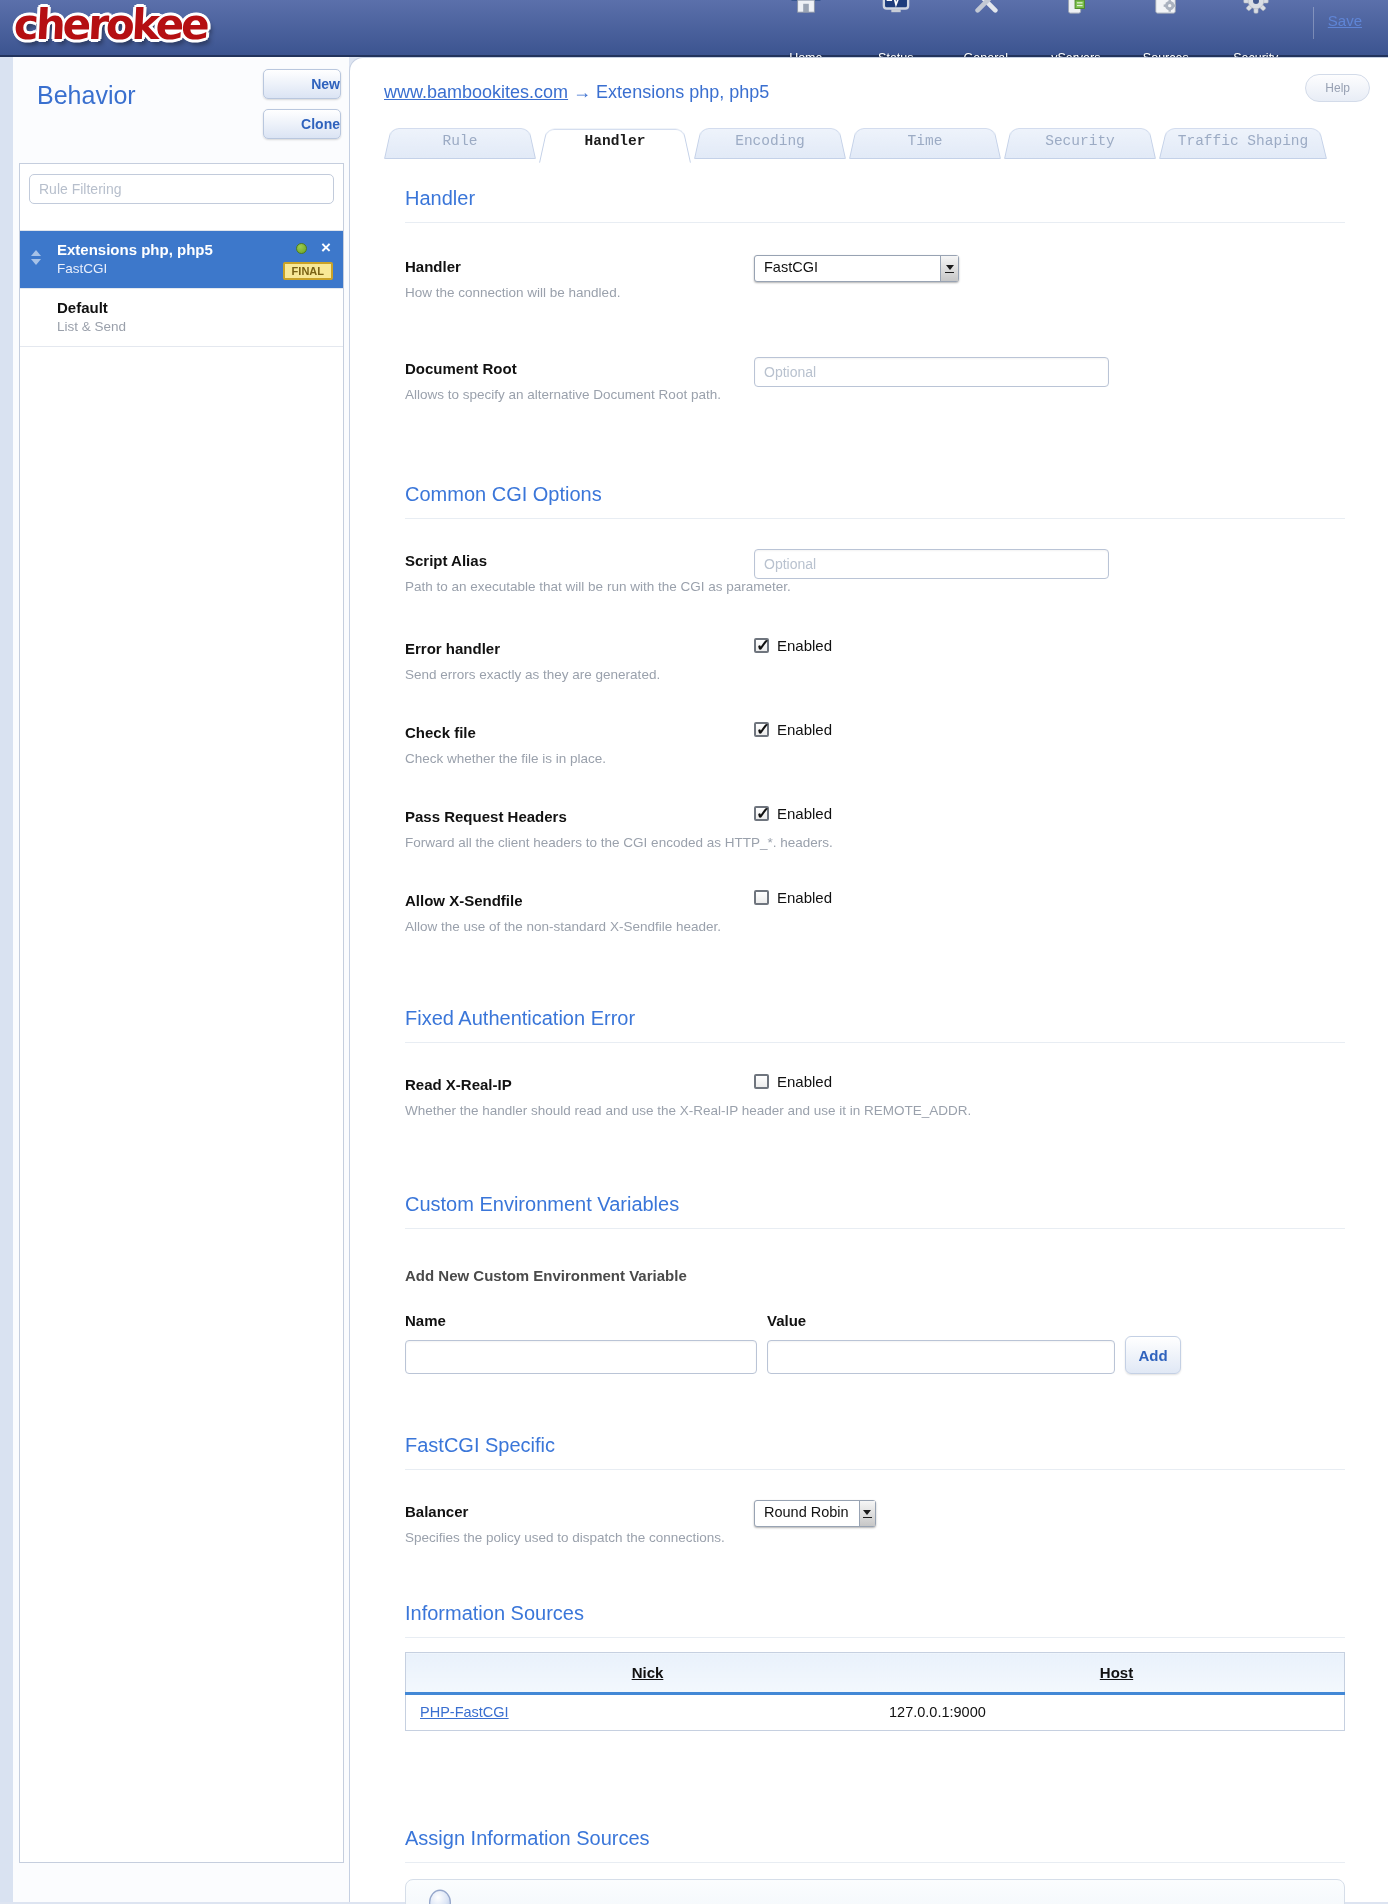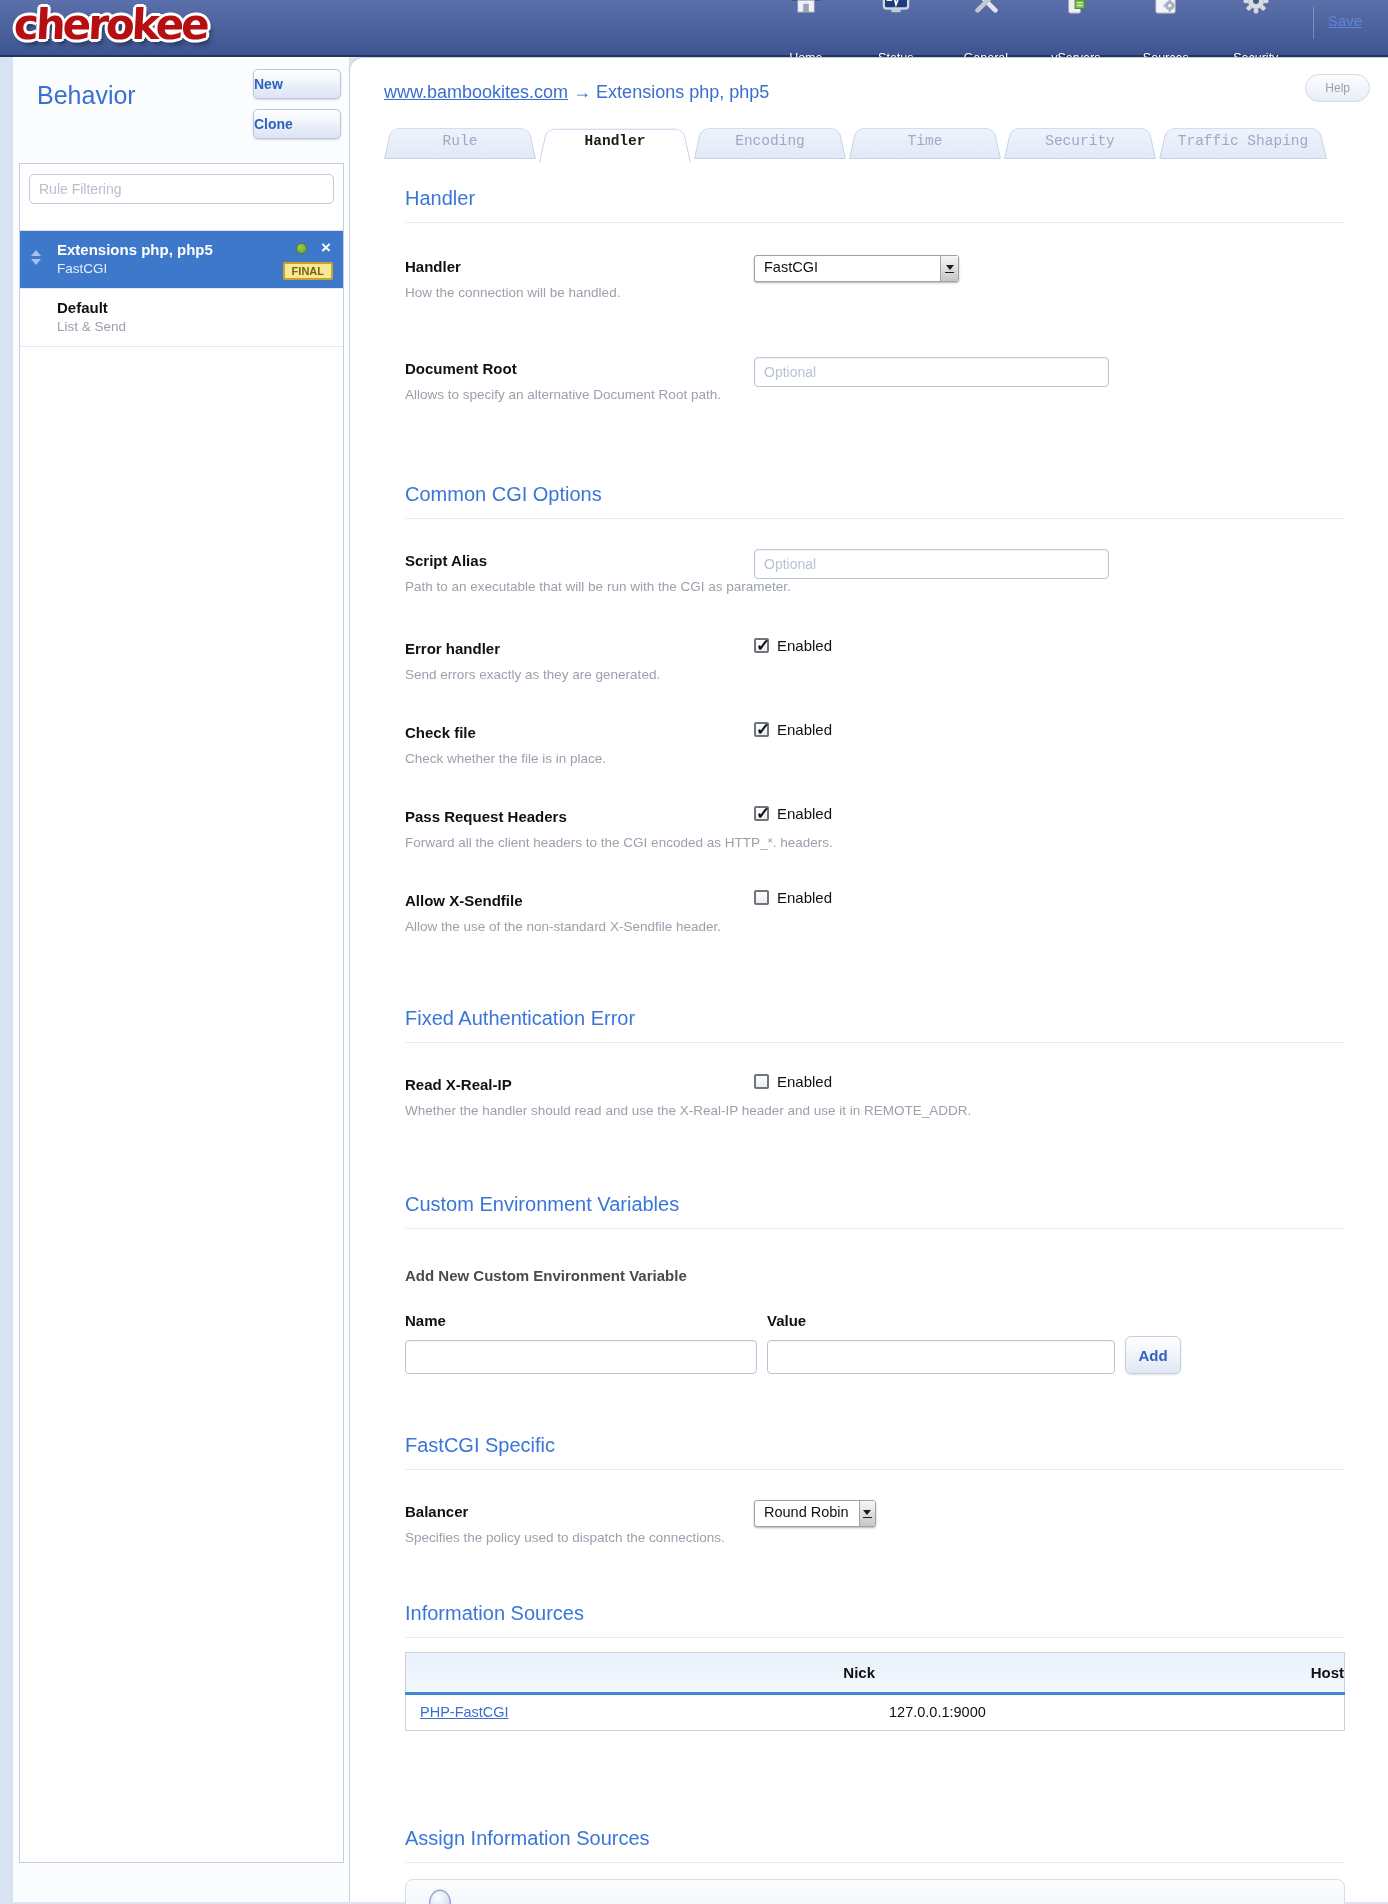--- a/index.html
+++ b/index.html
@@ -24,23 +24,23 @@
   .content-row { display:flex; height:1845px; }
   .sidebar { width:349px; position:relative; background:#fbfcfe; }
   .side-strip { position:absolute; left:0; top:0; width:13px; height:100%; background:#d9e2f1; }
   .side-inner { margin-left:13px; height:100%; position:relative; }
   .main { flex:1; background:#fff; border-left:1px solid #c6d0e2; border-top:1px solid #c6d0e2;
           border-top-left-radius:14px; position:relative; }
 
   
   .side-head { position:relative; height:100px; }
   .side-title { position:absolute; left:24px; top:24px; font-size:25px; color:#3a70cf; }
-  .btn-small { position:absolute; right:8px; width:88px; height:30px; border-radius:5px;
+  .btn-small { position:absolute; right:8px; width:78px; height:30px; border-radius:5px;
                background:linear-gradient(#ffffff,#dbe4f4); border:1px solid #b9c7de;
-               color:#2f62bd; font-weight:bold; font-size:14px; text-align:left; line-height:28px;
+               color:#2f62bd; font-weight:bold; font-size:14px; text-align:right; line-height:28px;
                box-shadow:0 1px 2px rgba(0,0,0,.15); cursor:pointer; }
   .btn-new { top:12px; } .btn-clone { top:52px; }
   .rule-panel { margin:6px 5px 0 6px; border:1px solid #c5cede; background:#fff; height:1700px; }
   .filter-wrap { padding:10px 9px 26px 9px; border-bottom:1px solid #dfe4ec; }
   .filter-input { width:100%; height:30px; border:1px solid #c2cbdb; border-radius:5px; padding:0 9px;
                   font-size:14px; font-family:inherit; color:#333; }
   .filter-input::placeholder { color:#b7bfcc; }
   .rule-item { position:relative; padding:10px 10px 12px 37px; border-bottom:1px solid #e4e8ef; cursor:pointer; }
   .rule-item.selected { background:#3d78cb; }
   .rule-item.selected .rt { color:#fff; } .rule-item.selected .rs { color:#e8eefc; }
@@ -110,22 +110,22 @@
   .subhead { font-size:15px; font-weight:bold; color:#4a4a4a; }
   .kv-row { display:flex; align-items:flex-end; gap:10px; }
   .kv-col .klbl { font-size:15px; font-weight:bold; margin-bottom:11px; }
   .kv-col input { height:34px; }
   .kv-name input { width:352px; } .kv-value input { width:348px; }
   .add-btn { width:56px; height:38px; border-radius:6px; background:linear-gradient(#ffffff,#e0e8f5);
              border:1px solid #c4d0e4; color:#2f62bd; font-weight:bold; font-size:15px;
              box-shadow:0 1px 2px rgba(0,0,0,.12); cursor:pointer; font-family:inherit; }
 
   table.src { width:100%; border:1px solid #c6d0e0; border-collapse:collapse; margin-top:14px; }
-  table.src th { text-align:right; font-size:15px; padding:11px 0 11px 14px;
-                 background:linear-gradient(#e9f1fb,#f3f8fd); border-bottom:3px solid #4388d6; }
+  table.src th { text-align:center; font-size:15px; padding:11px 0 11px 14px;
+                 background:linear-gradient(#e9f1fb,#f3f8fd); border-bottom:3px solid #4388d6;text-decoration:underline; }
   table.src td { font-size:14.5px; padding:9px 0 10px 14px; }
   table.src .host-col { width:50%; }
   .src-link { color:#3a6fd0; text-decoration:underline; cursor:pointer; }
 
   .note-box { margin-top:16px; height:66px; border:1px solid #d6dee9; border-radius:8px;
               background:linear-gradient(#fbfdfe,#edf3f9); display:flex; align-items:center;
               gap:17px; padding:0 18px; }
   .note-text { font-size:15px; color:#111; }
   .note-text a { color:#3a6fd0; text-decoration:underline; cursor:pointer; }
 </style>

